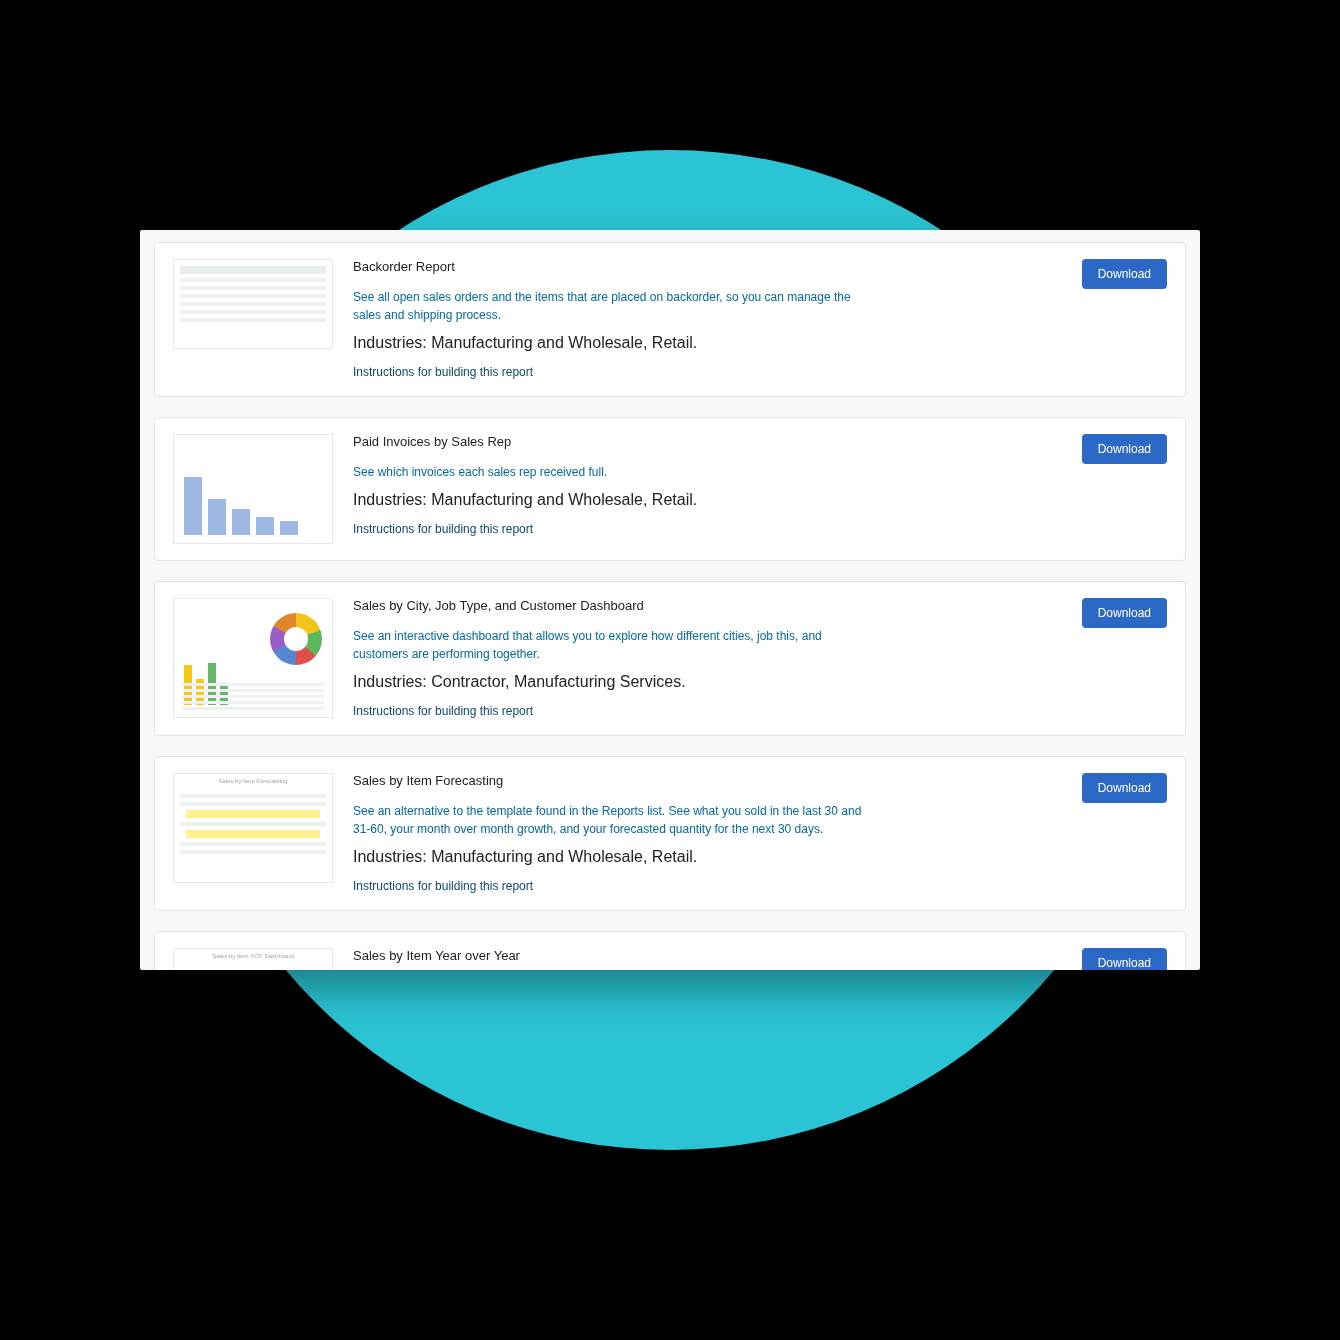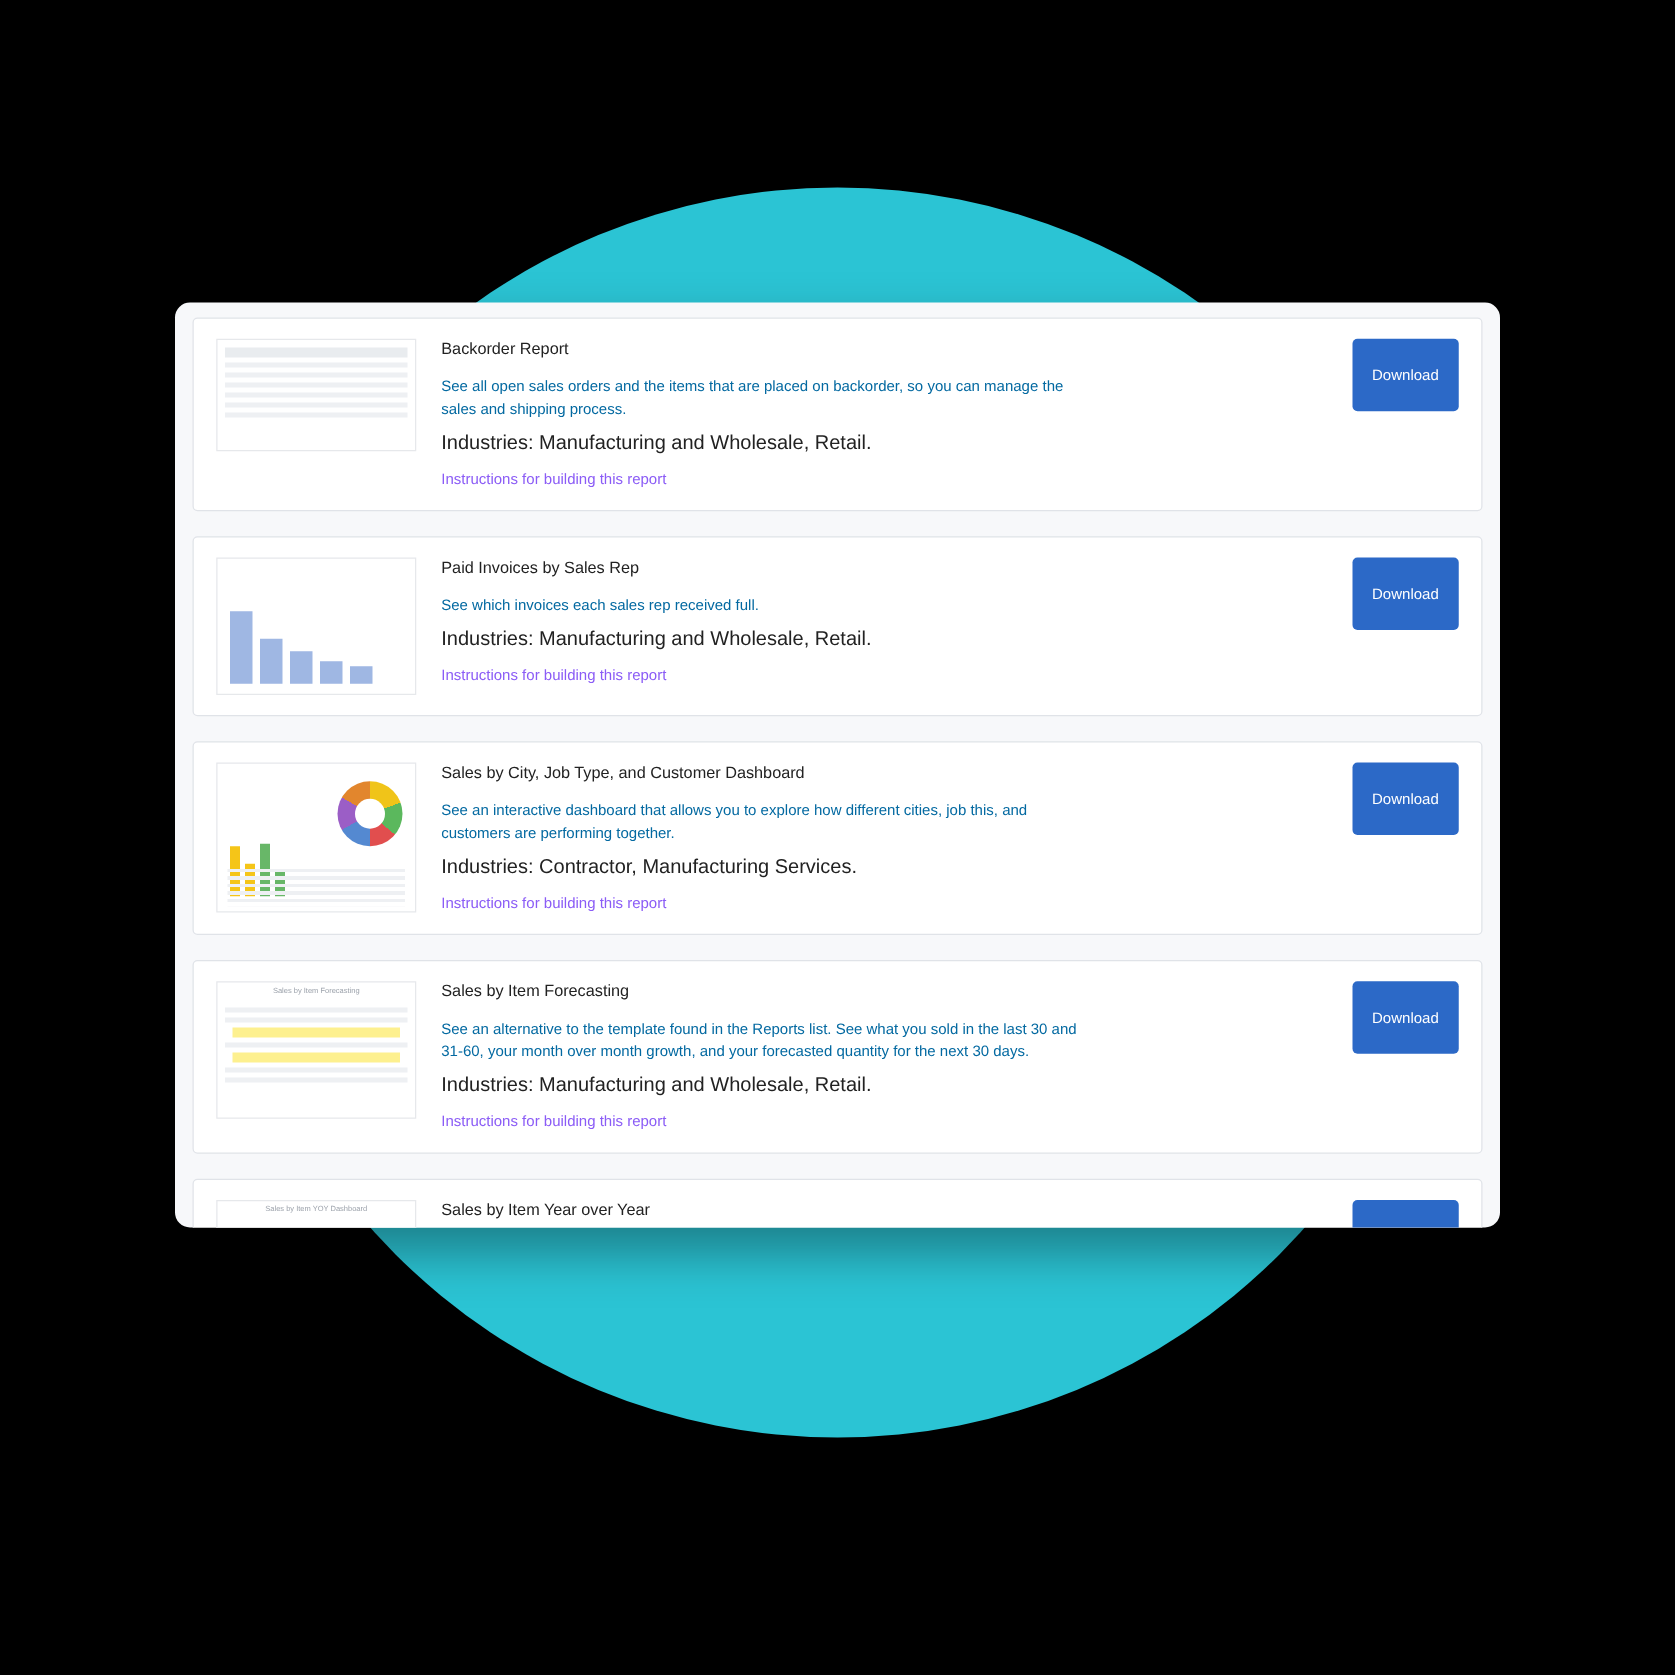--- a/index.html
+++ b/index.html
@@ -20,26 +20,26 @@
       width: 1000px;
       height: 1000px;
       background: #2BC4D4;
       border-radius: 50%;
       top: 150px;
       left: 50%;
       transform: translateX(-50%);
     }
     .panel {
       position: absolute;
-      top: 242px;
+      top: 230px;
       left: 50%;
       transform: translateX(-50%);
       width: 1060px;
       background: #F7F8FA;
-      border-radius: 12px;
+      border-radius: 2px;
       box-shadow: 0 20px 40px rgba(0,0,0,0.35);
       padding: 12px 14px;
       height: 740px;
       overflow: hidden;
     }
     .report-card {
       background: #fff;
       border: 1px solid #E0E3E8;
       border-radius: 4px;
       padding: 16px 18px;
@@ -74,29 +74,29 @@
       margin-bottom: 10px;
       max-width: 520px;
     }
     .report-ind {
       font-size: 16px;
       color: #222;
       margin-bottom: 10px;
     }
     .report-link {
       font-size: 12px;
-      color: #8b5cf6;
+      color: #0c4a6e;
       text-decoration: none;
       cursor: pointer;
     }
     .btn-download {
       background: #2C69C7;
       color: #fff;
       border: none;
-      padding: 22px 16px;
+      padding: 8px 16px;
       font-size: 12px;
       border-radius: 4px;
       cursor: pointer;
       margin-left: auto;
       flex-shrink: 0;
     }
     
     .thumb-table-rows {
       position: absolute;
       inset: 6px;

